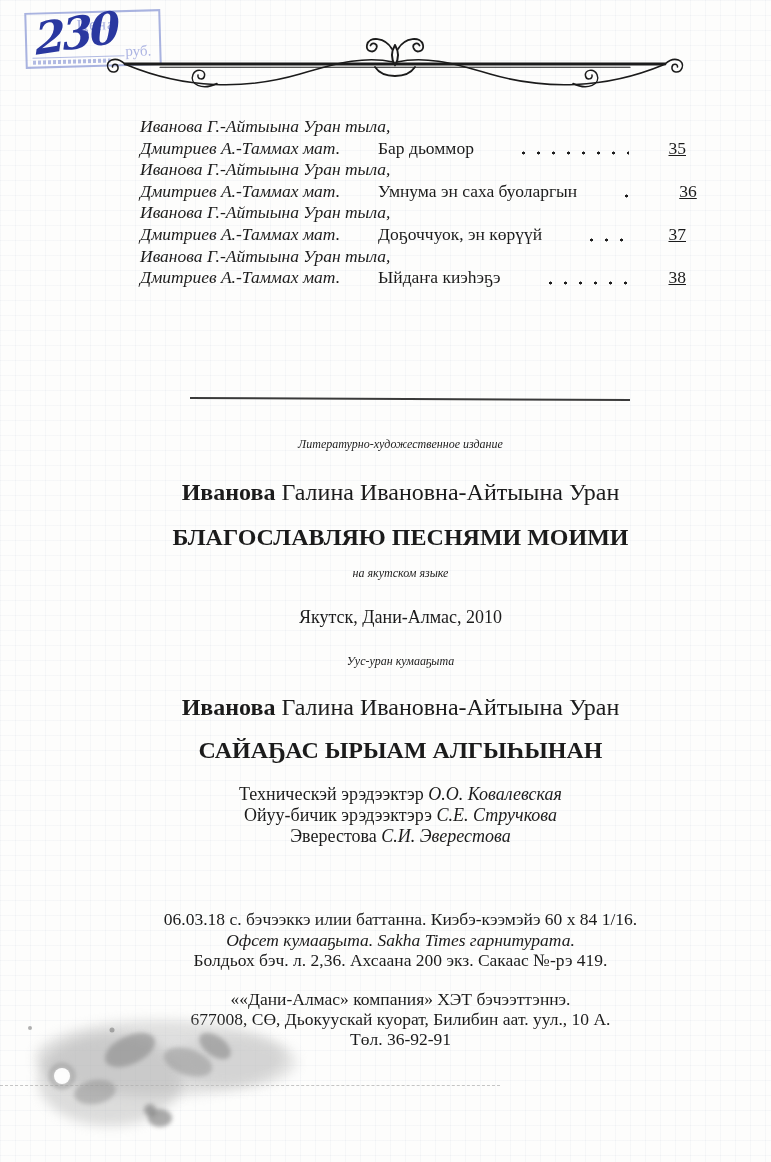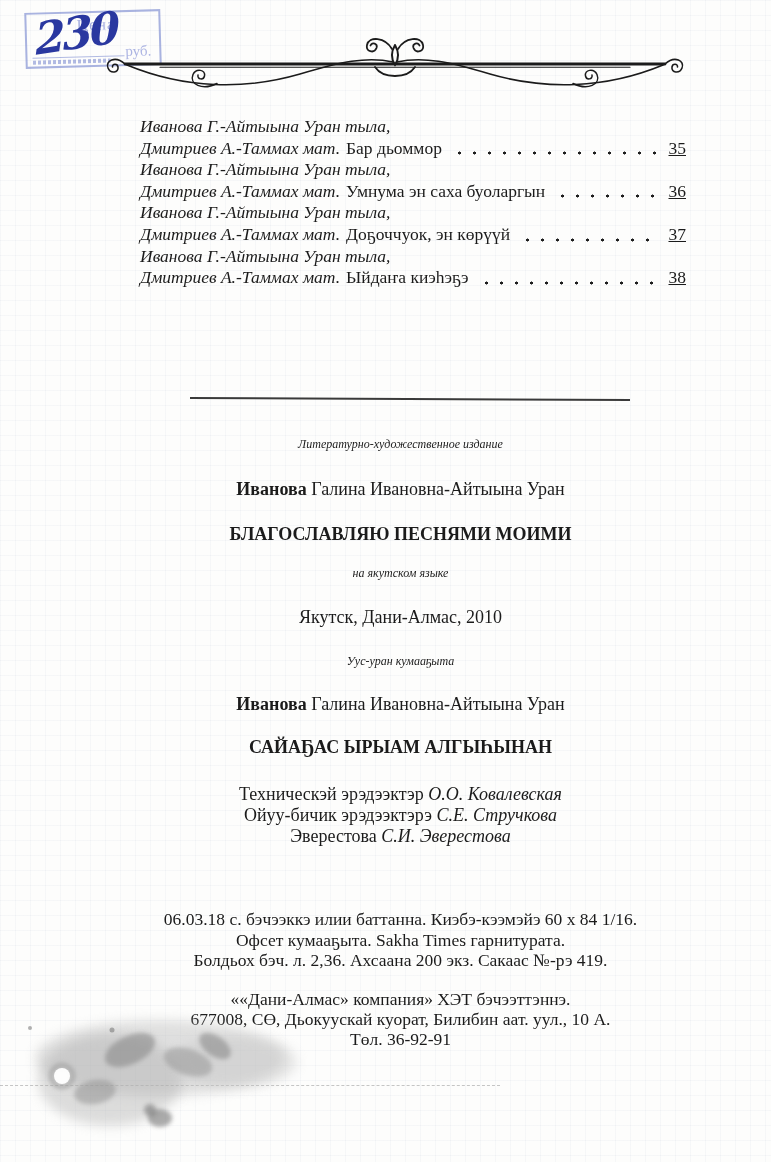--- a/index.html
+++ b/index.html
@@ -45,21 +45,21 @@
     transform:rotate(-7deg) skewX(-6deg);
   }
   
   .ornament{position:absolute;left:103px;top:34px;width:584px;height:62px;}
   
   .toc{
     position:absolute;left:140px;top:116px;width:546px;
     font-size:17.5px;line-height:21.6px;
   }
   .toc-author{font-style:italic;}
-  .toc-title-line{display:flex;align-items:flex-end;}
+  .toc-title-line{display:flex;align-items:flex-end;gap:32px;}
   .toc-composer{font-style:italic;margin-right:6px;white-space:nowrap;}
   .toc-work{white-space:nowrap;}
   .leader{
     flex:1;align-self:stretch;margin:0 8px 0 10px;min-width:20px;
     background-image:radial-gradient(circle, #1d1d1d 1.35px, rgba(0,0,0,0) 1.7px);
     background-size:15px 6px;
     background-repeat:repeat-x;
     background-position:left bottom 3px;
   }
   .toc-page{white-space:nowrap;text-decoration:underline;}
@@ -68,21 +68,21 @@
     position:absolute;left:190px;top:398px;width:440px;height:2px;
     background:#3a3a3a;transform:rotate(0.25deg);
   }
   
   .cline{position:absolute;left:30px;right:0;text-align:center;white-space:nowrap;}
   .it{font-style:italic;}
   .bd{font-weight:bold;}
   .fs17{font-size:12px;}
   .fs175{font-size:17.5px;}
   .fs185{font-size:18px;}
-  .fs19{font-size:18px;}
+  .fs19{font-size:24px;}
   
   .floral{position:absolute;left:0;top:1000px;width:330px;height:162px;pointer-events:none;}
   .scanline{
     position:absolute;left:0;top:1085px;width:500px;height:0;
     border-top:1px dashed rgba(70,70,70,0.30);
   }
 </style>
 </head>
 <body>
 
@@ -170,21 +170,21 @@
 
   <div class="cline fs19" style="top:694px;"><span class="bd">Иванова</span><span> Галина Ивановна-Айтыына Уран</span></div>
 
   <div class="cline bd fs19" style="top:737px;">САЙАҔАС ЫРЫАМ АЛГЫҺЫНАН</div>
 
   <div class="cline fs185" style="top:784px;"><span>Техническэй эрэдээктэр</span> <span class="it">О.О. Ковалевская</span></div>
   <div class="cline fs185" style="top:805px;"><span>Ойуу-бичик эрэдээктэрэ</span> <span class="it">С.Е. Стручкова</span></div>
   <div class="cline fs185" style="top:826px;"><span>Эверестова</span> <span class="it">С.И. Эверестова</span></div>
 
   <div class="cline fs175" style="top:909px;">06.03.18 с. бэчээккэ илии баттанна. Киэбэ-кээмэйэ 60 х 84 1/16.</div>
-  <div class="cline fs175" style="top:930px;">Офсет кумааҕыта. Sakha Times гарнитурата.</div>
+  <div class="cline fs175" style="top:930px;font-style:italic;">Офсет кумааҕыта. Sakha Times гарнитурата.</div>
   <div class="cline fs175" style="top:950px;">Болдьох бэч. л. 2,36. Ахсаана 200 экз. Сакаас №-рэ 419.</div>
 
   <div class="cline fs175" style="top:989px;">««Дани-Алмас» компания» ХЭТ бэчээттэннэ.</div>
   <div class="cline fs175" style="top:1009px;">677008, СӨ, Дьокуускай куорат, Билибин аат. уул., 10 А.</div>
   <div class="cline fs175" style="top:1029px;">Төл. 36-92-91</div>
 
   <div class="scanline"></div>
   <div class="floral">
     <svg width="330" height="162" viewBox="0 0 330 162">
       <defs>

